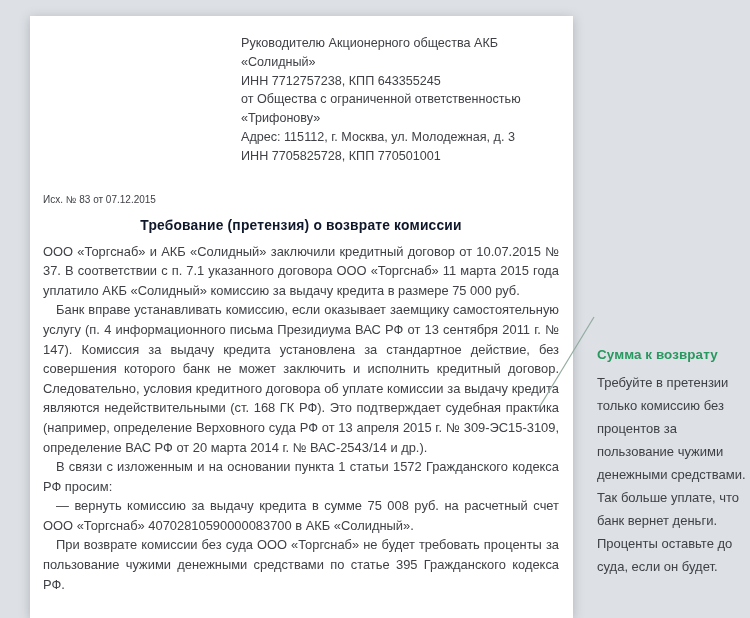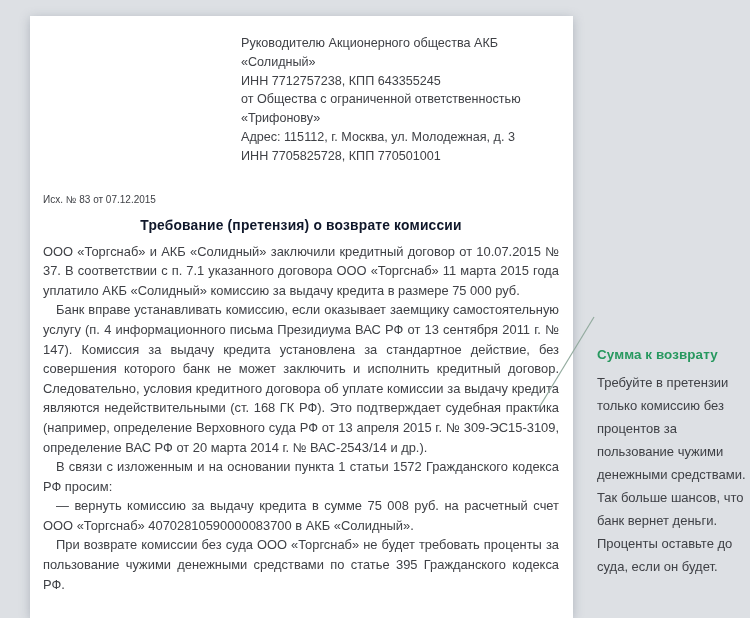--- a/index.html
+++ b/index.html
@@ -70,20 +70,20 @@
       <div class="p indent">В связи с изложенным и на основании пункта 1 статьи 1572 Гражданского кодекса РФ просим:</div>
       <div class="p indent">— вернуть комиссию за выдачу кредита в сумме 75 008 руб. на расчетный счет ООО «Торгснаб» 40702810590000083700 в АКБ «Солидный».</div>
       <div class="p indent">При возврате комиссии без суда ООО «Торгснаб» не будет требовать проценты за пользование чужими денежными средствами по статье 395 Гражданского кодекса РФ.</div>
 
     </div>
 
   </div>
 
   <div class="note">
     <div class="note-title" style="color: rgb(39, 152, 95);">Сумма к возврату</div>
-    <div class="note-body">Требуйте в претензии только комиссию без процентов за пользование чужими денежными средствами. Так больше шансов, что банк вернет деньги. Проценты оставьте до суда, если он будет.</div>
+    <div class="note-body">Требуйте в претензии только комиссию без процентов за пользование чужими денежными средствами. Так больше уплате, что банк вернет деньги. Проценты оставьте до суда, если он будет.</div>
   </div>
 
   <svg class="overlay" width="750" height="618" viewBox="0 0 750 618">
     <line x1="594" y1="317" x2="537" y2="411" stroke="#93ab9f" stroke-width="1.2"></line>
   </svg>
 
 </div>
 
 </body></html>

